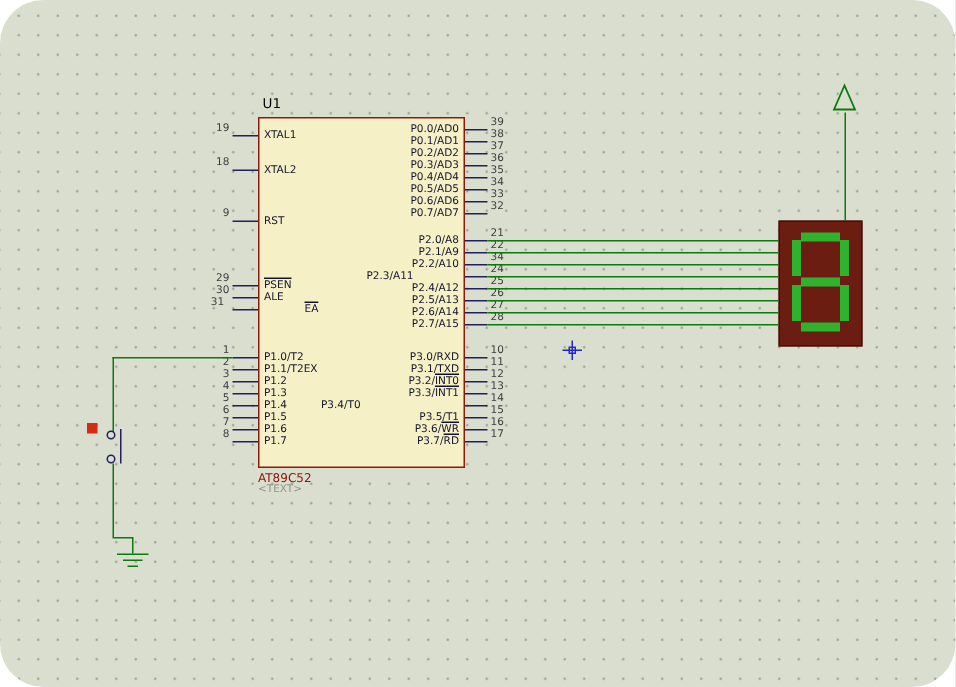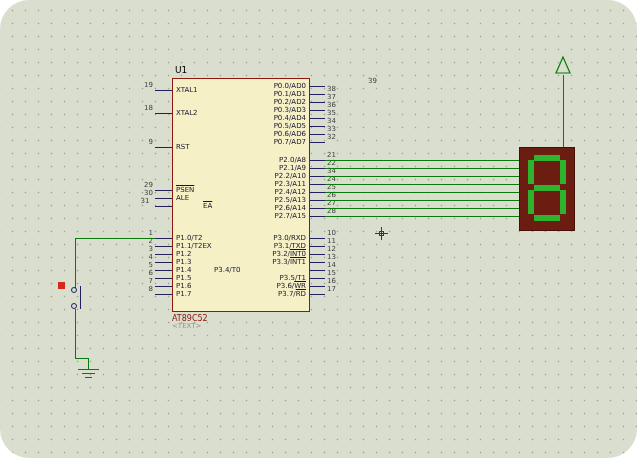--- a/index.html
+++ b/index.html
@@ -79,21 +79,21 @@
     <div style="position: absolute; left: 155px; top: 278px; width: 17px; height: 1px; background: rgb(32, 32, 95);"></div>
     <div class="pin-num" style="position: absolute; left: 137px; top: 269px; width: 16px; text-align: right;">6</div>
     <div class="pin-name" style="position: absolute; left: 176px; top: 274px;">P1.5</div>
     <div style="position: absolute; left: 155px; top: 286px; width: 17px; height: 1px; background: rgb(32, 32, 95);"></div>
     <div class="pin-num" style="position: absolute; left: 137px; top: 277px; width: 16px; text-align: right;">7</div>
     <div class="pin-name" style="position: absolute; left: 176px; top: 282px;">P1.6</div>
     <div style="position: absolute; left: 155px; top: 294px; width: 17px; height: 1px; background: rgb(32, 32, 95);"></div>
     <div class="pin-num" style="position: absolute; left: 137px; top: 285px; width: 16px; text-align: right;">8</div>
     <div class="pin-name" style="position: absolute; left: 176px; top: 290px;">P1.7</div>
     <div style="position: absolute; left: 310px; top: 86px; width: 15px; height: 1px; background: rgb(32, 32, 95);"></div>
-    <div class="pin-num" style="position: absolute; left: 327px; top: 77px; width: 16px; text-align: left; margin-left: 41px;">39</div>
+    <div class="pin-num" style="position: absolute; left: 327px; top: 77px; width: 16px; text-align: left;">39</div>
     <div class="pin-name" style="position: absolute; left: 214px; top: 82px; width: 92px; text-align: right;">P0.0/AD0</div>
     <div style="position: absolute; left: 310px; top: 94px; width: 15px; height: 1px; background: rgb(32, 32, 95);"></div>
     <div class="pin-num" style="position: absolute; left: 327px; top: 85px; width: 16px; text-align: left;">38</div>
     <div class="pin-name" style="position: absolute; left: 214px; top: 90px; width: 92px; text-align: right;">P0.1/AD1</div>
     <div style="position: absolute; left: 310px; top: 102px; width: 15px; height: 1px; background: rgb(32, 32, 95);"></div>
     <div class="pin-num" style="position: absolute; left: 327px; top: 93px; width: 16px; text-align: left;">37</div>
     <div class="pin-name" style="position: absolute; left: 214px; top: 98px; width: 92px; text-align: right;">P0.2/AD2</div>
     <div style="position: absolute; left: 310px; top: 110px; width: 15px; height: 1px; background: rgb(32, 32, 95);"></div>
     <div class="pin-num" style="position: absolute; left: 327px; top: 101px; width: 16px; text-align: left;">36</div>
     <div class="pin-name" style="position: absolute; left: 214px; top: 106px; width: 92px; text-align: right;">P0.3/AD3</div>
@@ -113,21 +113,21 @@
     <div class="pin-num" style="position: absolute; left: 327px; top: 151px; width: 16px; text-align: left;">21</div>
     <div class="pin-name" style="position: absolute; left: 214px; top: 156px; width: 92px; text-align: right;">P2.0/A8</div>
     <div style="position: absolute; left: 310px; top: 168px; width: 15px; height: 1px; background: rgb(32, 32, 95);"></div>
     <div class="pin-num" style="position: absolute; left: 327px; top: 159px; width: 16px; text-align: left;">22</div>
     <div class="pin-name" style="position: absolute; left: 214px; top: 164px; width: 92px; text-align: right;">P2.1/A9</div>
     <div style="position: absolute; left: 310px; top: 176px; width: 15px; height: 1px; background: rgb(32, 32, 95);"></div>
     <div class="pin-num" style="position: absolute; left: 327px; top: 167px; width: 16px; text-align: left;">34</div>
     <div class="pin-name" style="position: absolute; left: 214px; top: 172px; width: 92px; text-align: right;">P2.2/A10</div>
     <div style="position: absolute; left: 310px; top: 184px; width: 15px; height: 1px; background: rgb(32, 32, 95);"></div>
     <div class="pin-num" style="position: absolute; left: 327px; top: 175px; width: 16px; text-align: left;">24</div>
-    <div class="pin-name" style="position: absolute; left: 214px; top: 180px; width: 92px; text-align: right;">P2.3/A11</div>
+    <div class="pin-name" style="position: absolute; left: 214px; top: 180px; width: 92px; text-align: center;">P2.3/A11</div>
     <div style="position: absolute; left: 310px; top: 192px; width: 15px; height: 1px; background: rgb(32, 32, 95);"></div>
     <div class="pin-num" style="position: absolute; left: 327px; top: 183px; width: 16px; text-align: left;">25</div>
     <div class="pin-name" style="position: absolute; left: 214px; top: 188px; width: 92px; text-align: right;">P2.4/A12</div>
     <div style="position: absolute; left: 310px; top: 200px; width: 15px; height: 1px; background: rgb(32, 32, 95);"></div>
     <div class="pin-num" style="position: absolute; left: 327px; top: 191px; width: 16px; text-align: left;">26</div>
     <div class="pin-name" style="position: absolute; left: 214px; top: 196px; width: 92px; text-align: right;">P2.5/A13</div>
     <div style="position: absolute; left: 310px; top: 208px; width: 15px; height: 1px; background: rgb(32, 32, 95);"></div>
     <div class="pin-num" style="position: absolute; left: 327px; top: 199px; width: 16px; text-align: left;">27</div>
     <div class="pin-name" style="position: absolute; left: 214px; top: 204px; width: 92px; text-align: right;">P2.6/A14</div>
     <div style="position: absolute; left: 310px; top: 216px; width: 15px; height: 1px; background: rgb(32, 32, 95);"></div>

